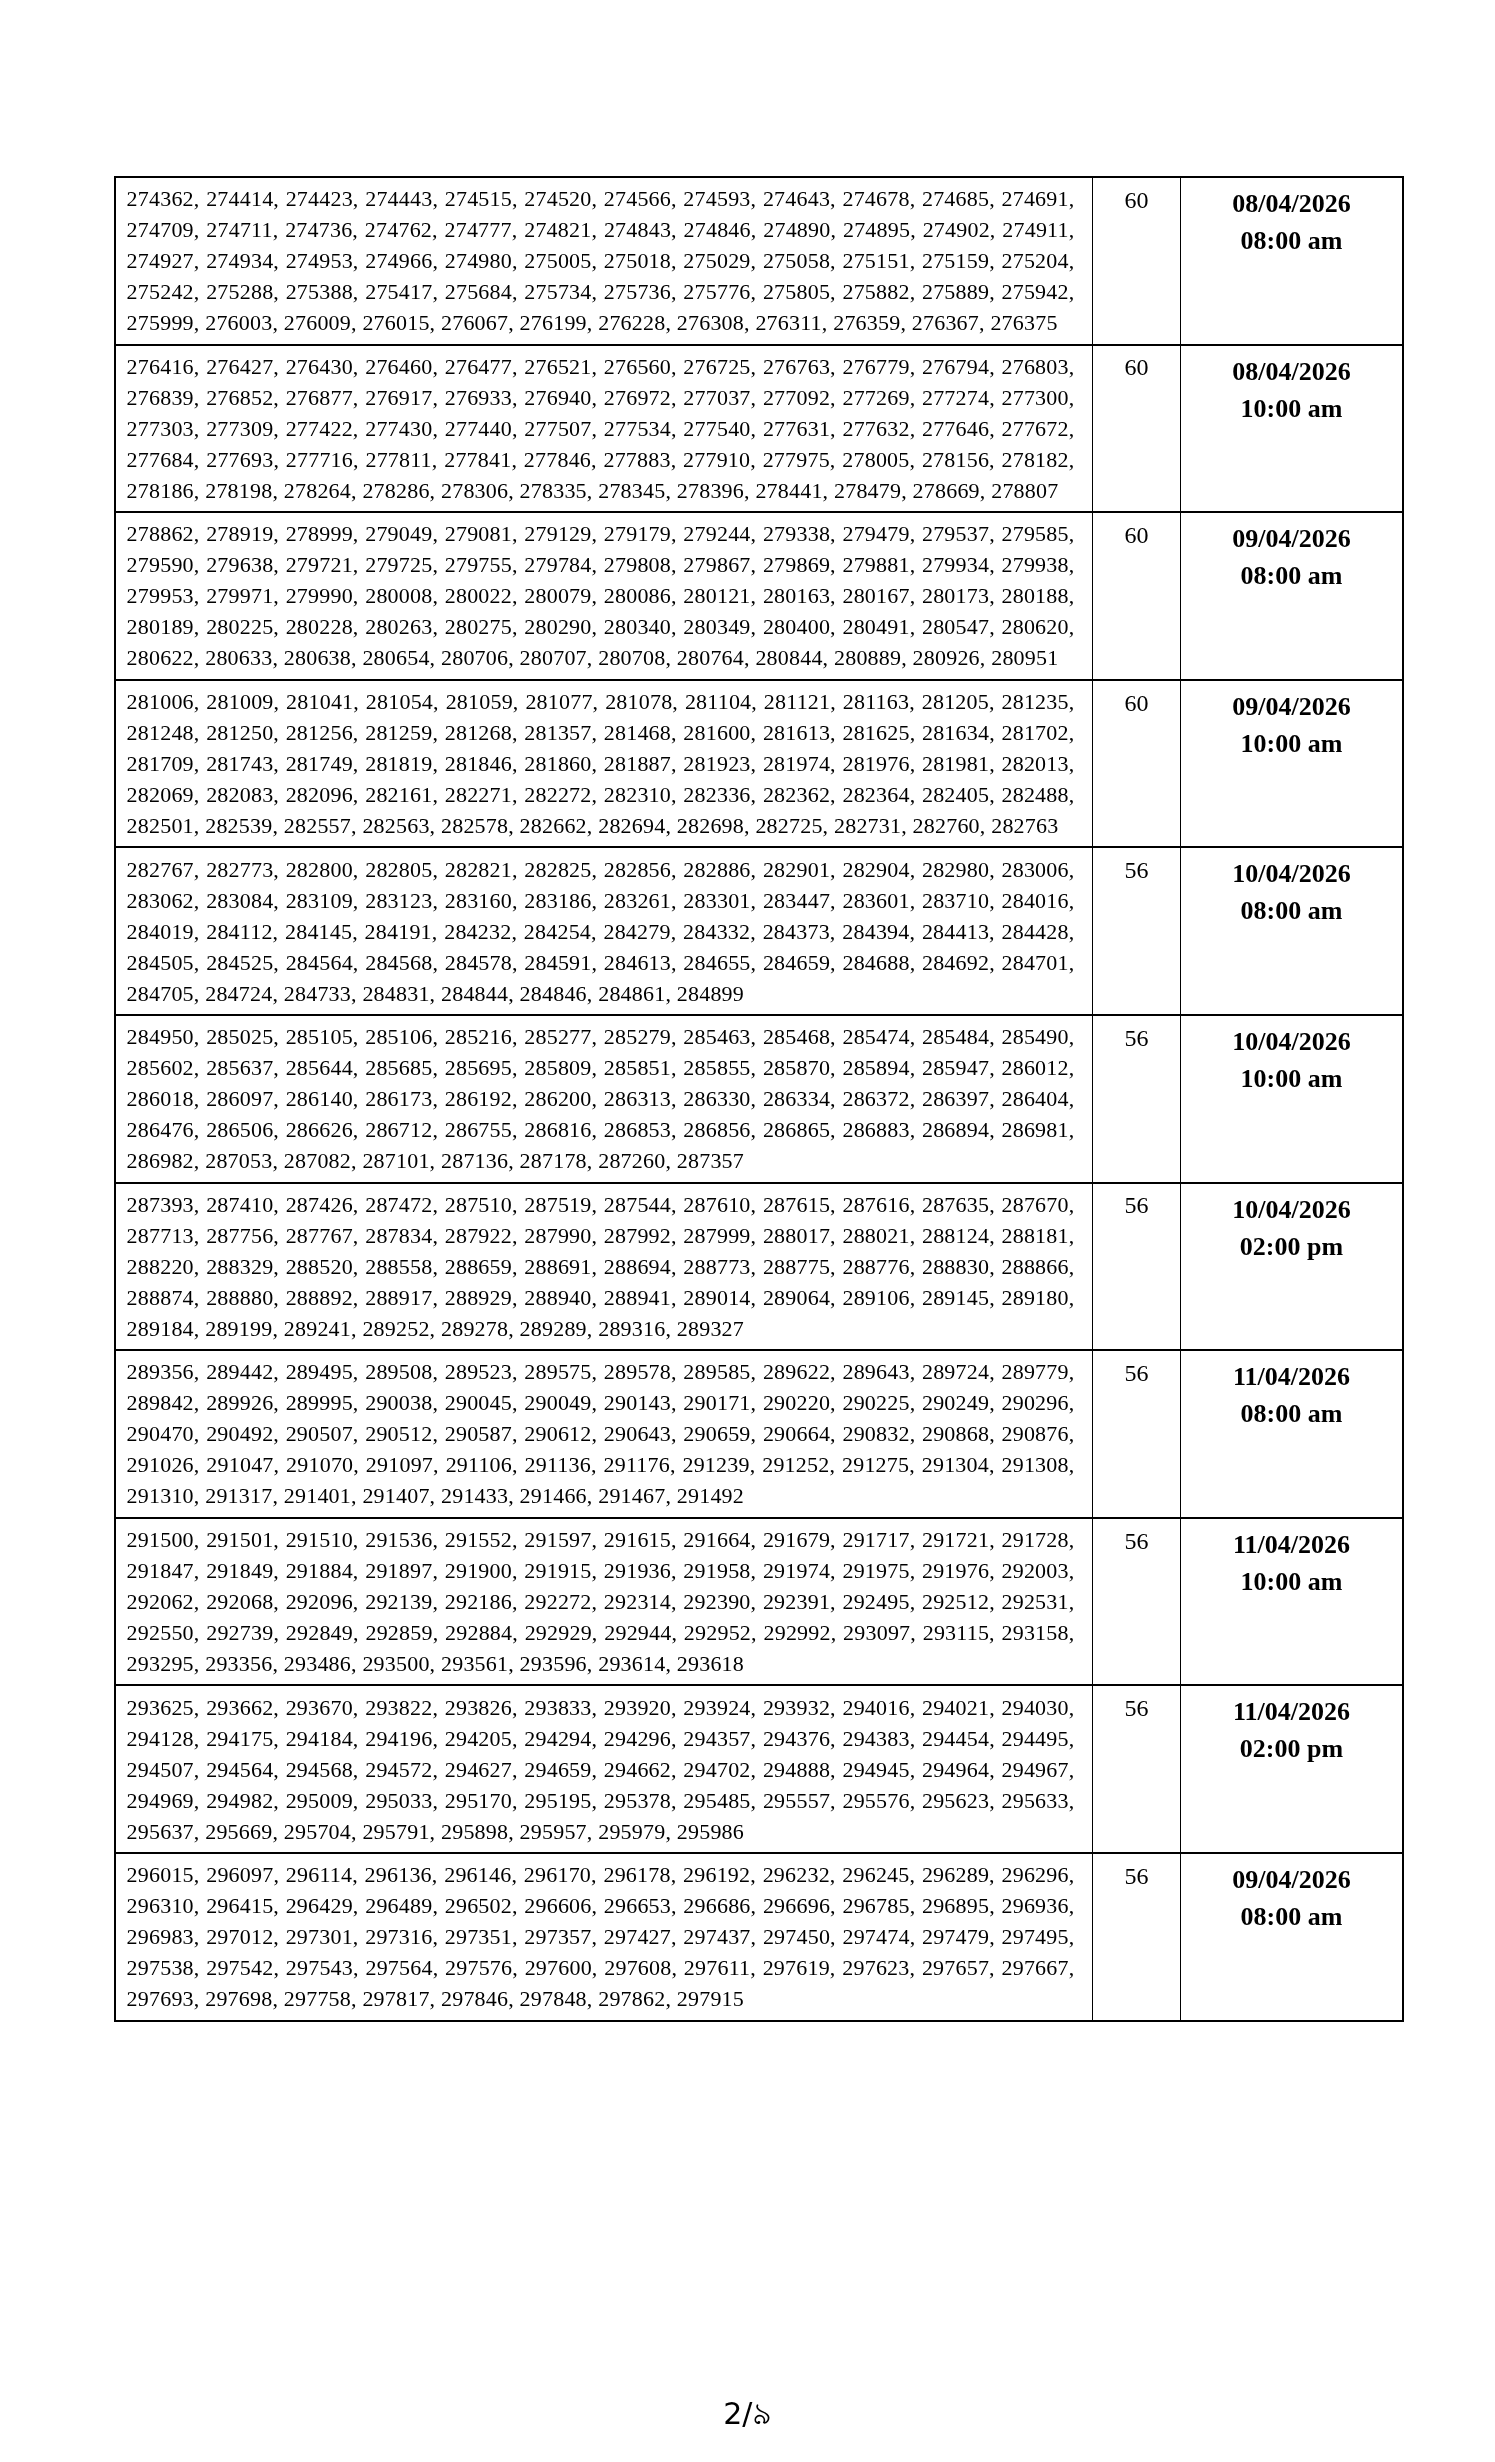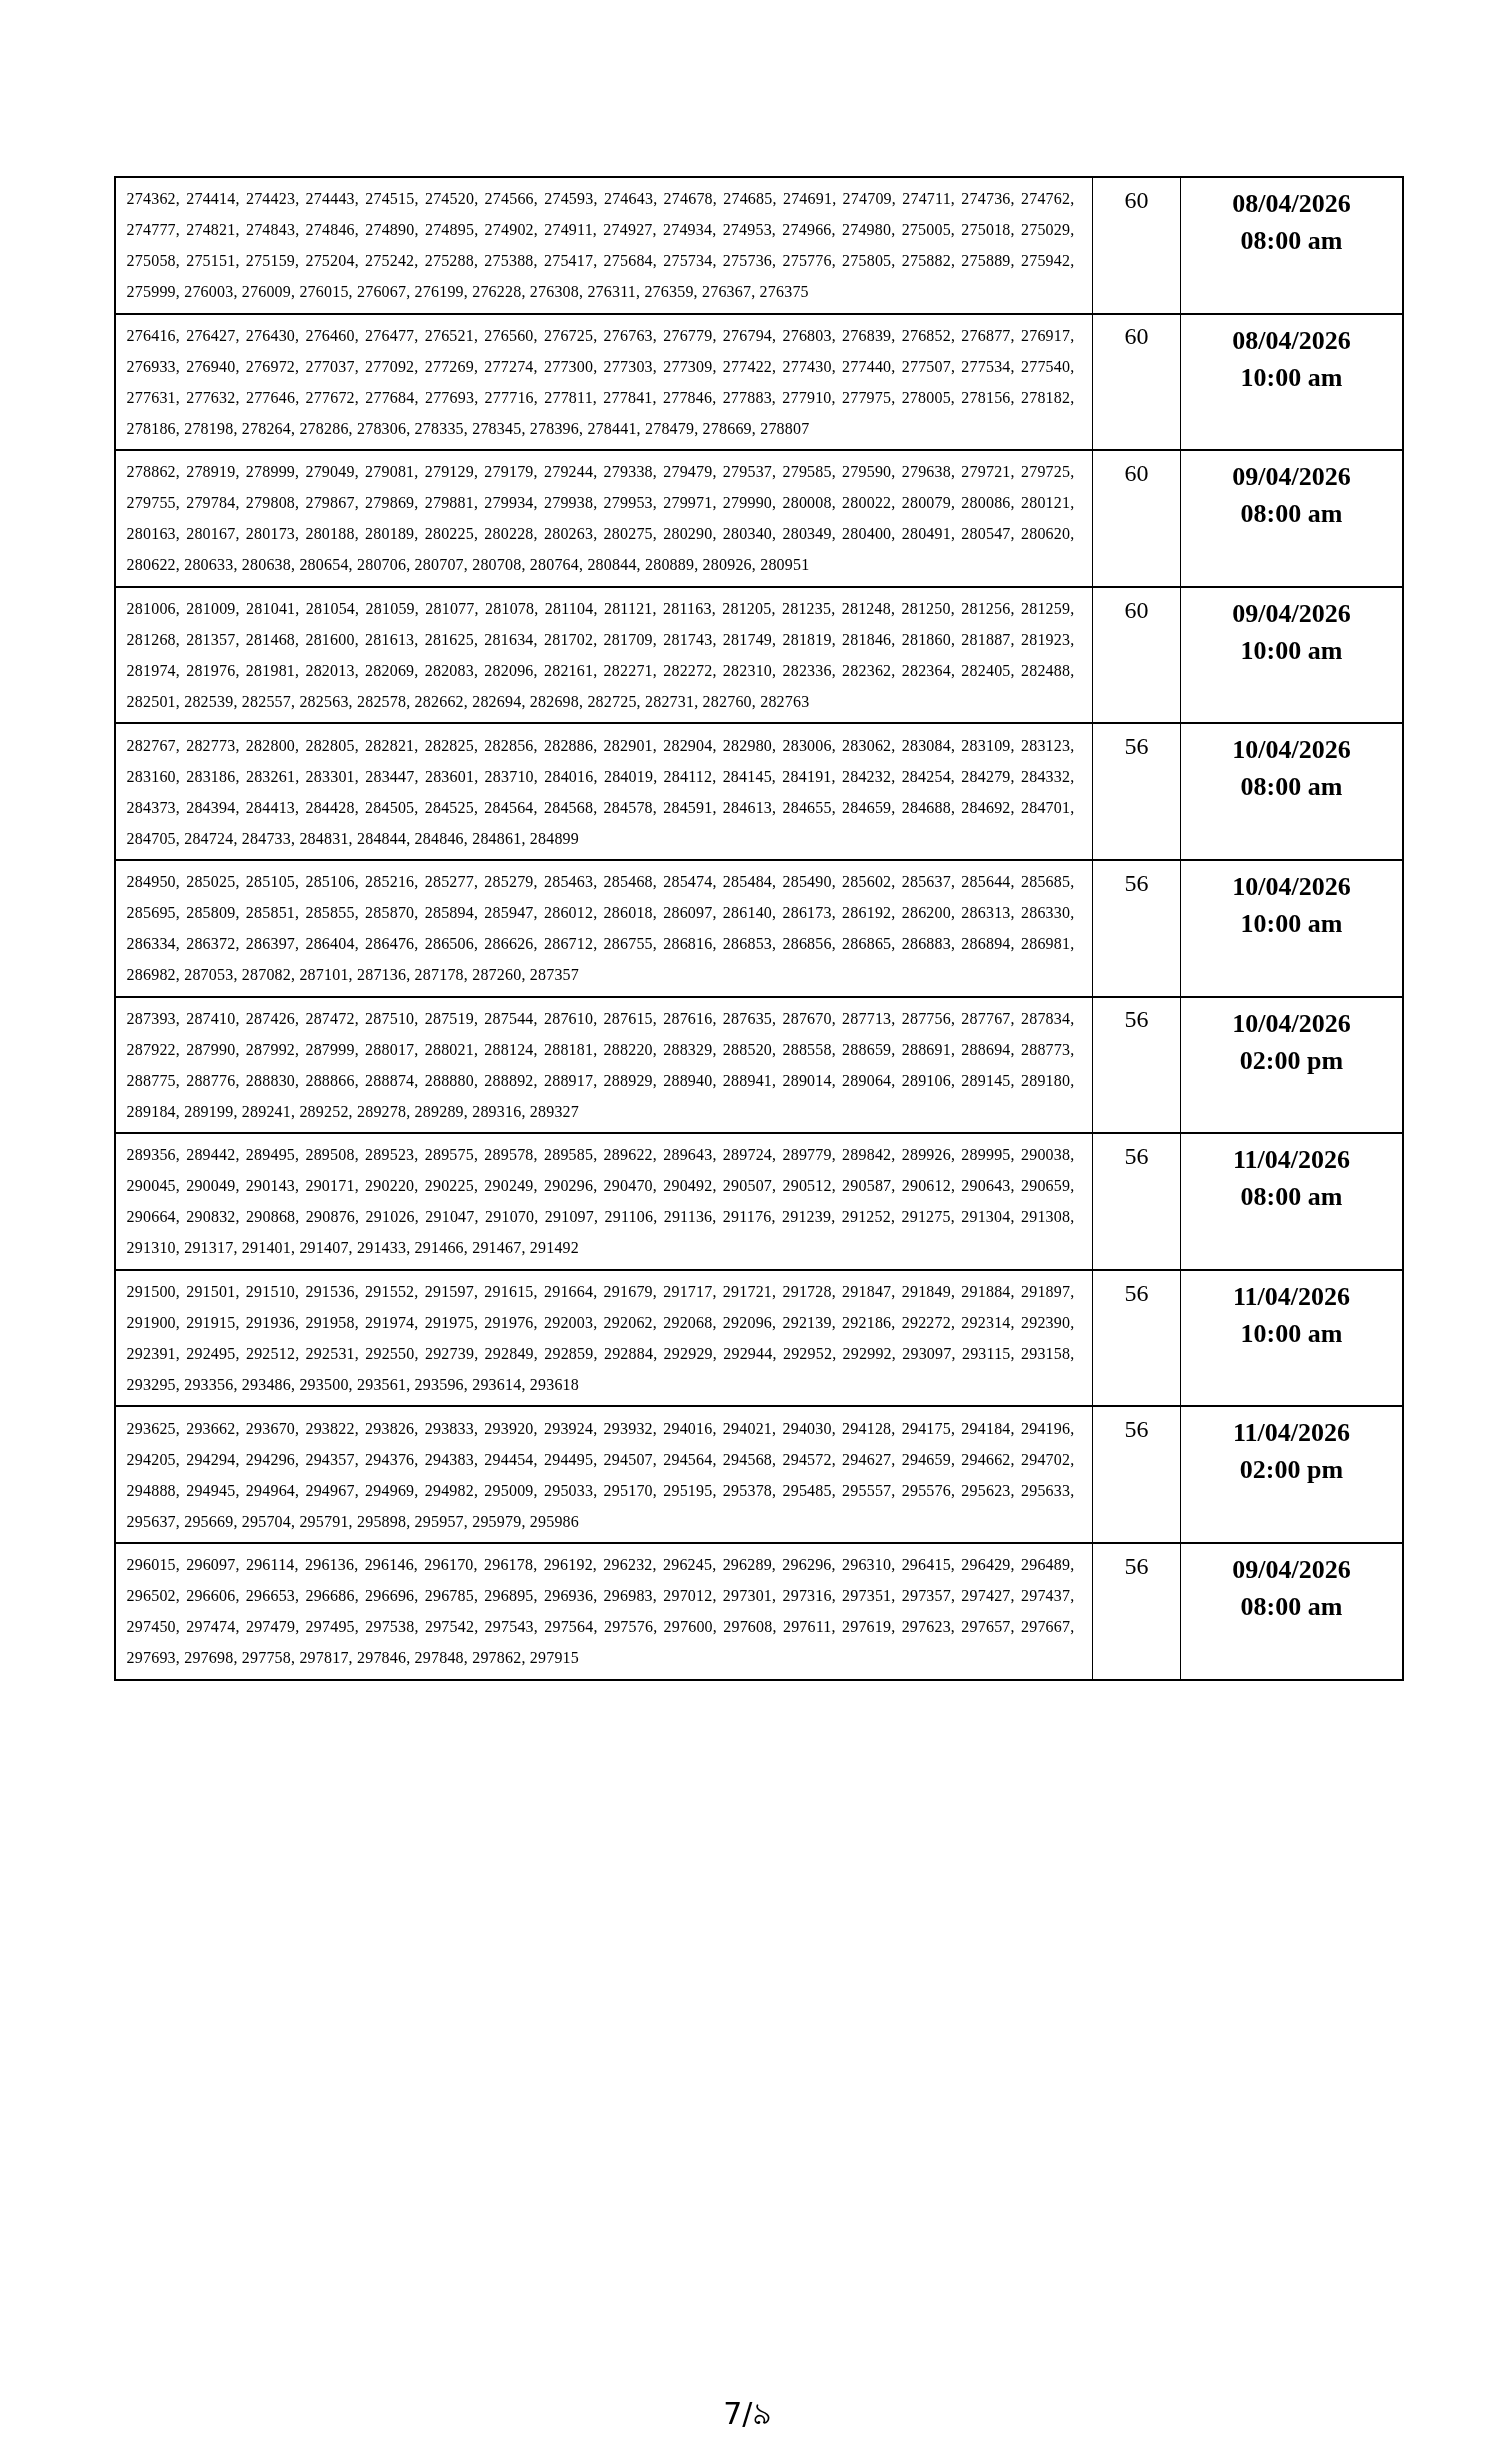--- a/index.html
+++ b/index.html
@@ -26,21 +26,21 @@
     border-top: 2.6px solid #000;
   }
   .trow:first-child { border-top: none; }
   .cell {
     border-left: 1.8px solid #000;
   }
   .cell:first-child { border-left: none; }
   .cell-numbers {
     width: 976px;
     padding: 5.3px 17.6px 5.3px 10.6px;
-    font-size: 16px;
+    font-size: 22px;
     line-height: 31px;
     text-align: justify;
     text-justify: inter-word;
     letter-spacing: 0.2px;
   }
   .cell-count {
     width: 88px;
     text-align: center;
     font-size: 24px;
     padding-top: 8.8px;
@@ -160,15 +160,15 @@
 
   <div class="trow">
     <div class="cell cell-numbers">296015, 296097, 296114, 296136, 296146, 296170, 296178, 296192, 296232, 296245, 296289, 296296, 296310, 296415, 296429, 296489, 296502, 296606, 296653, 296686, 296696, 296785, 296895, 296936, 296983, 297012, 297301, 297316, 297351, 297357, 297427, 297437, 297450, 297474, 297479, 297495, 297538, 297542, 297543, 297564, 297576, 297600, 297608, 297611, 297619, 297623, 297657, 297667, 297693, 297698, 297758, 297817, 297846, 297848, 297862, 297915</div>
     <div class="cell cell-count">56</div>
     <div class="cell cell-datetime">
       <div>09/04/2026</div>
       <div>08:00 am</div>
     </div>
   </div>
 </div>
-  <div class="page-number">7/৯</div>
+  <div class="page-number">2/৯</div>
 </div>
 
 
 </body></html>

